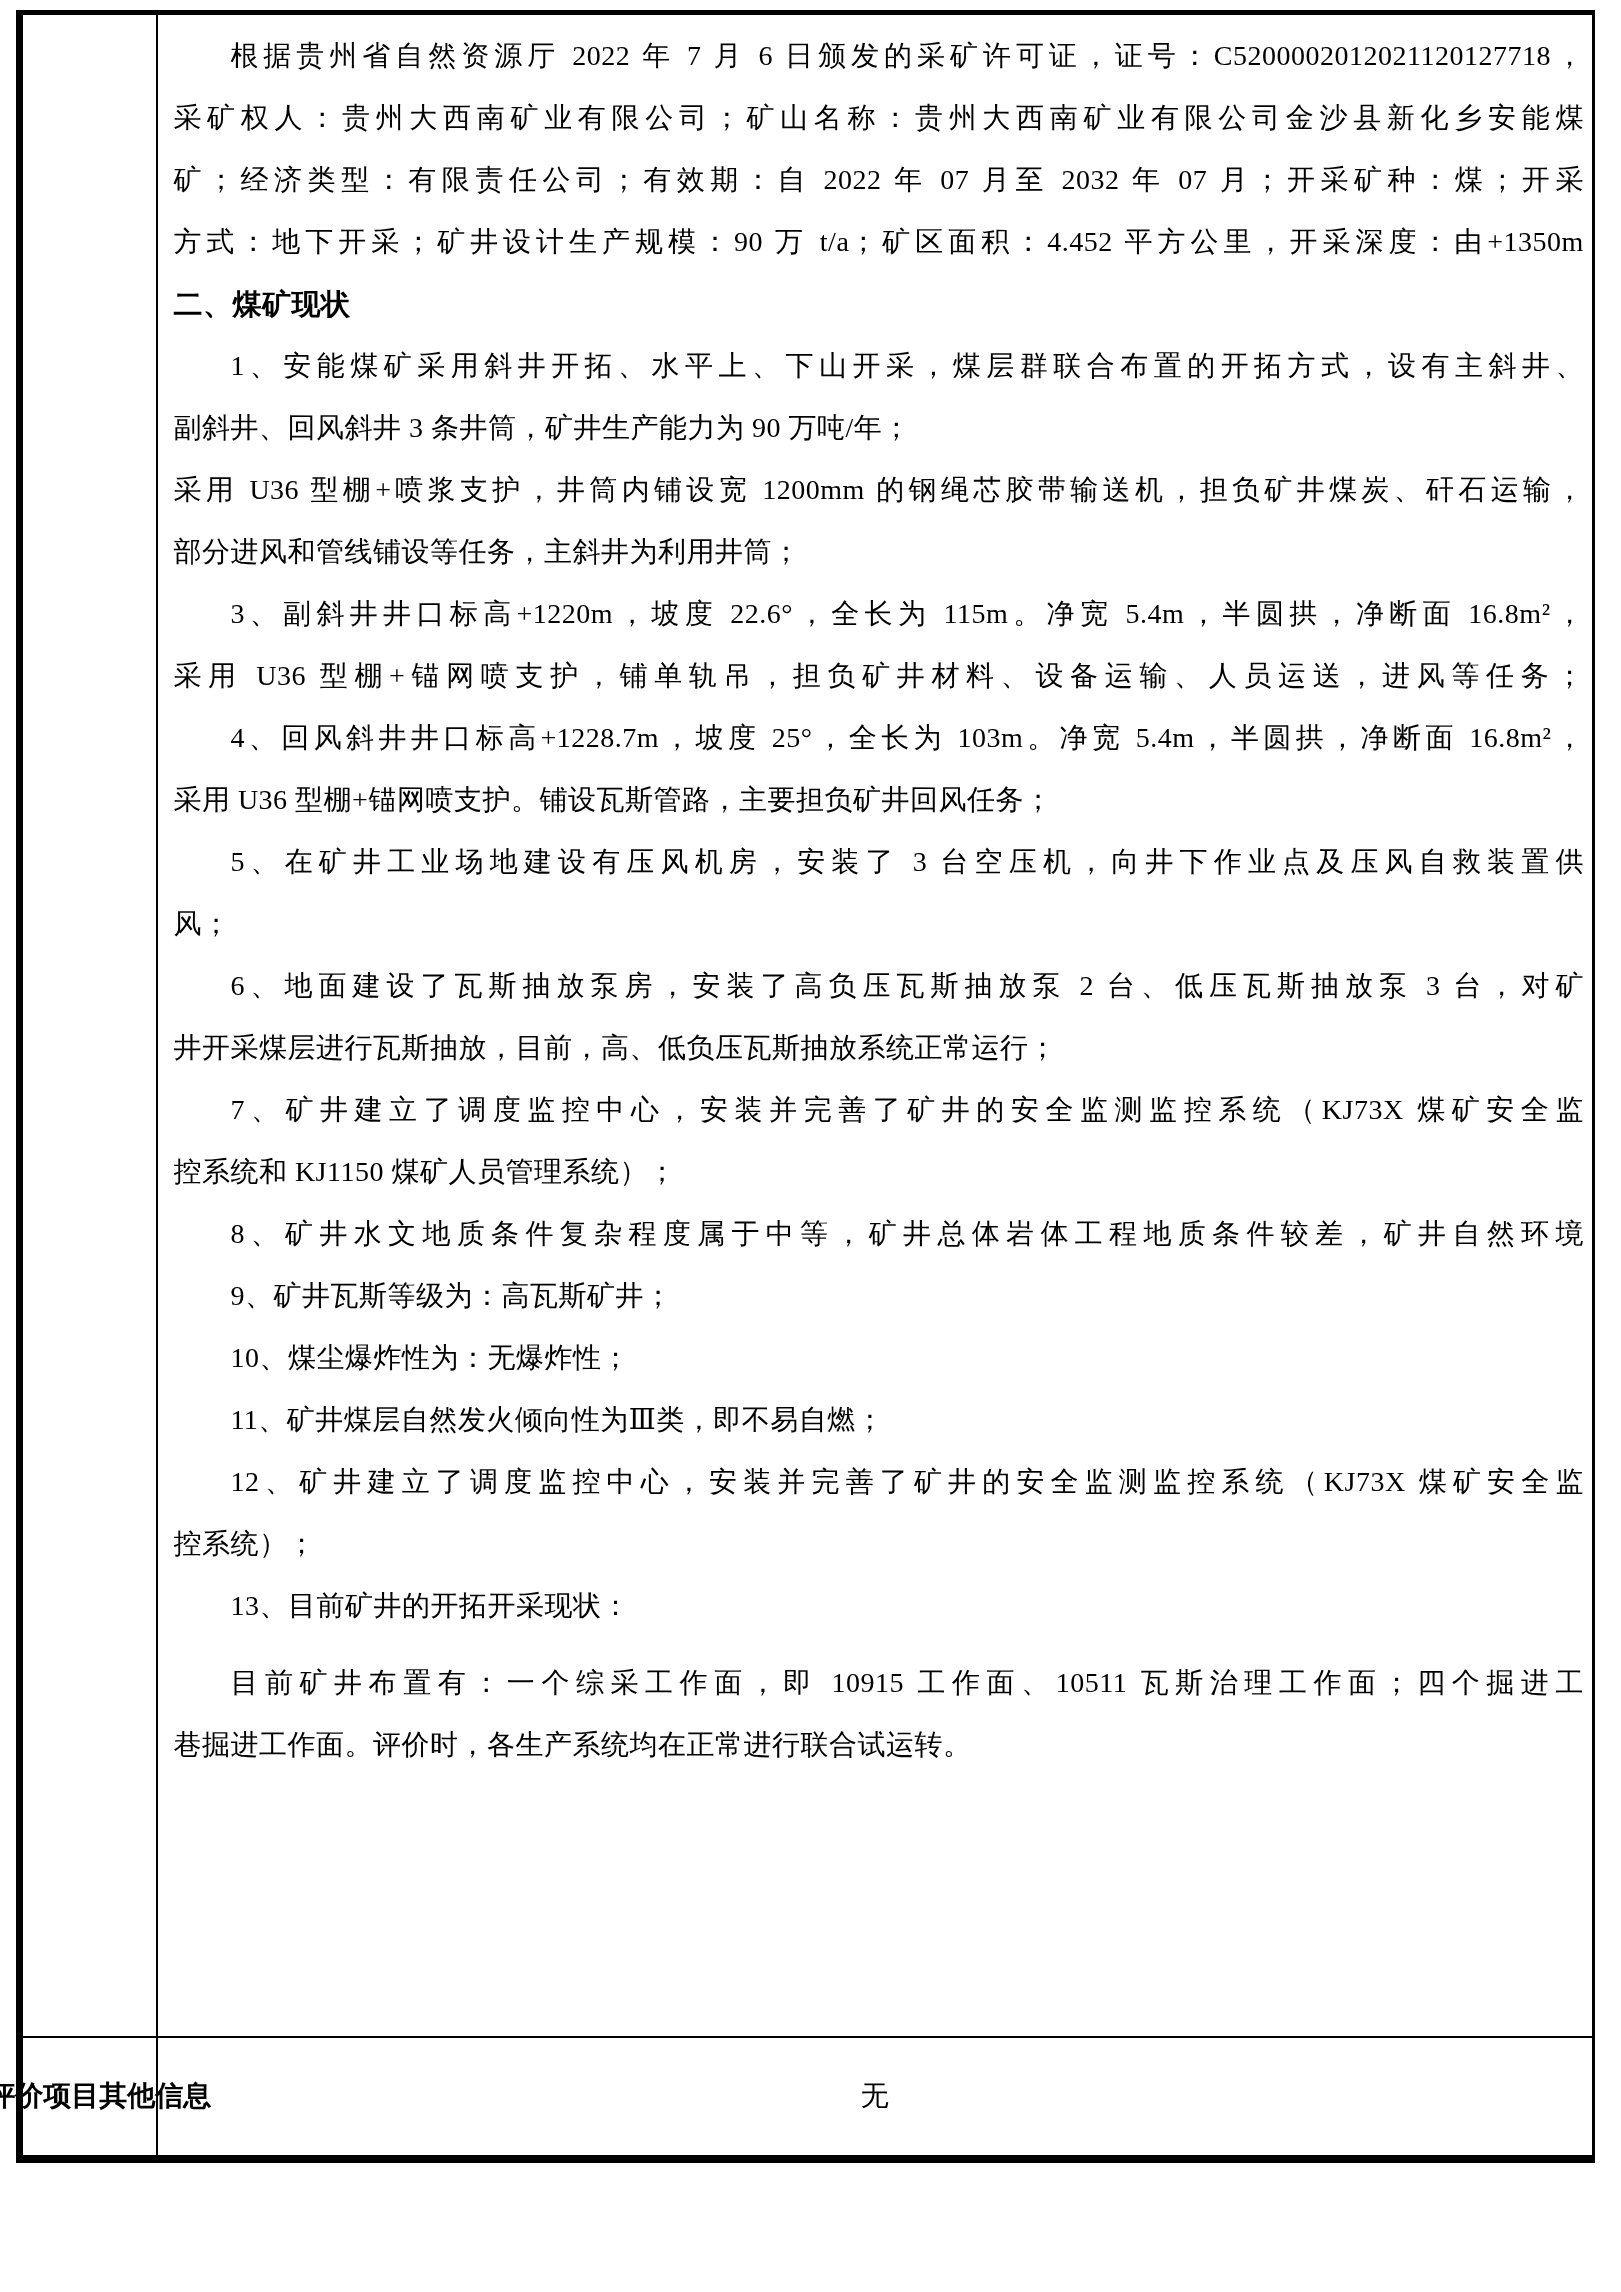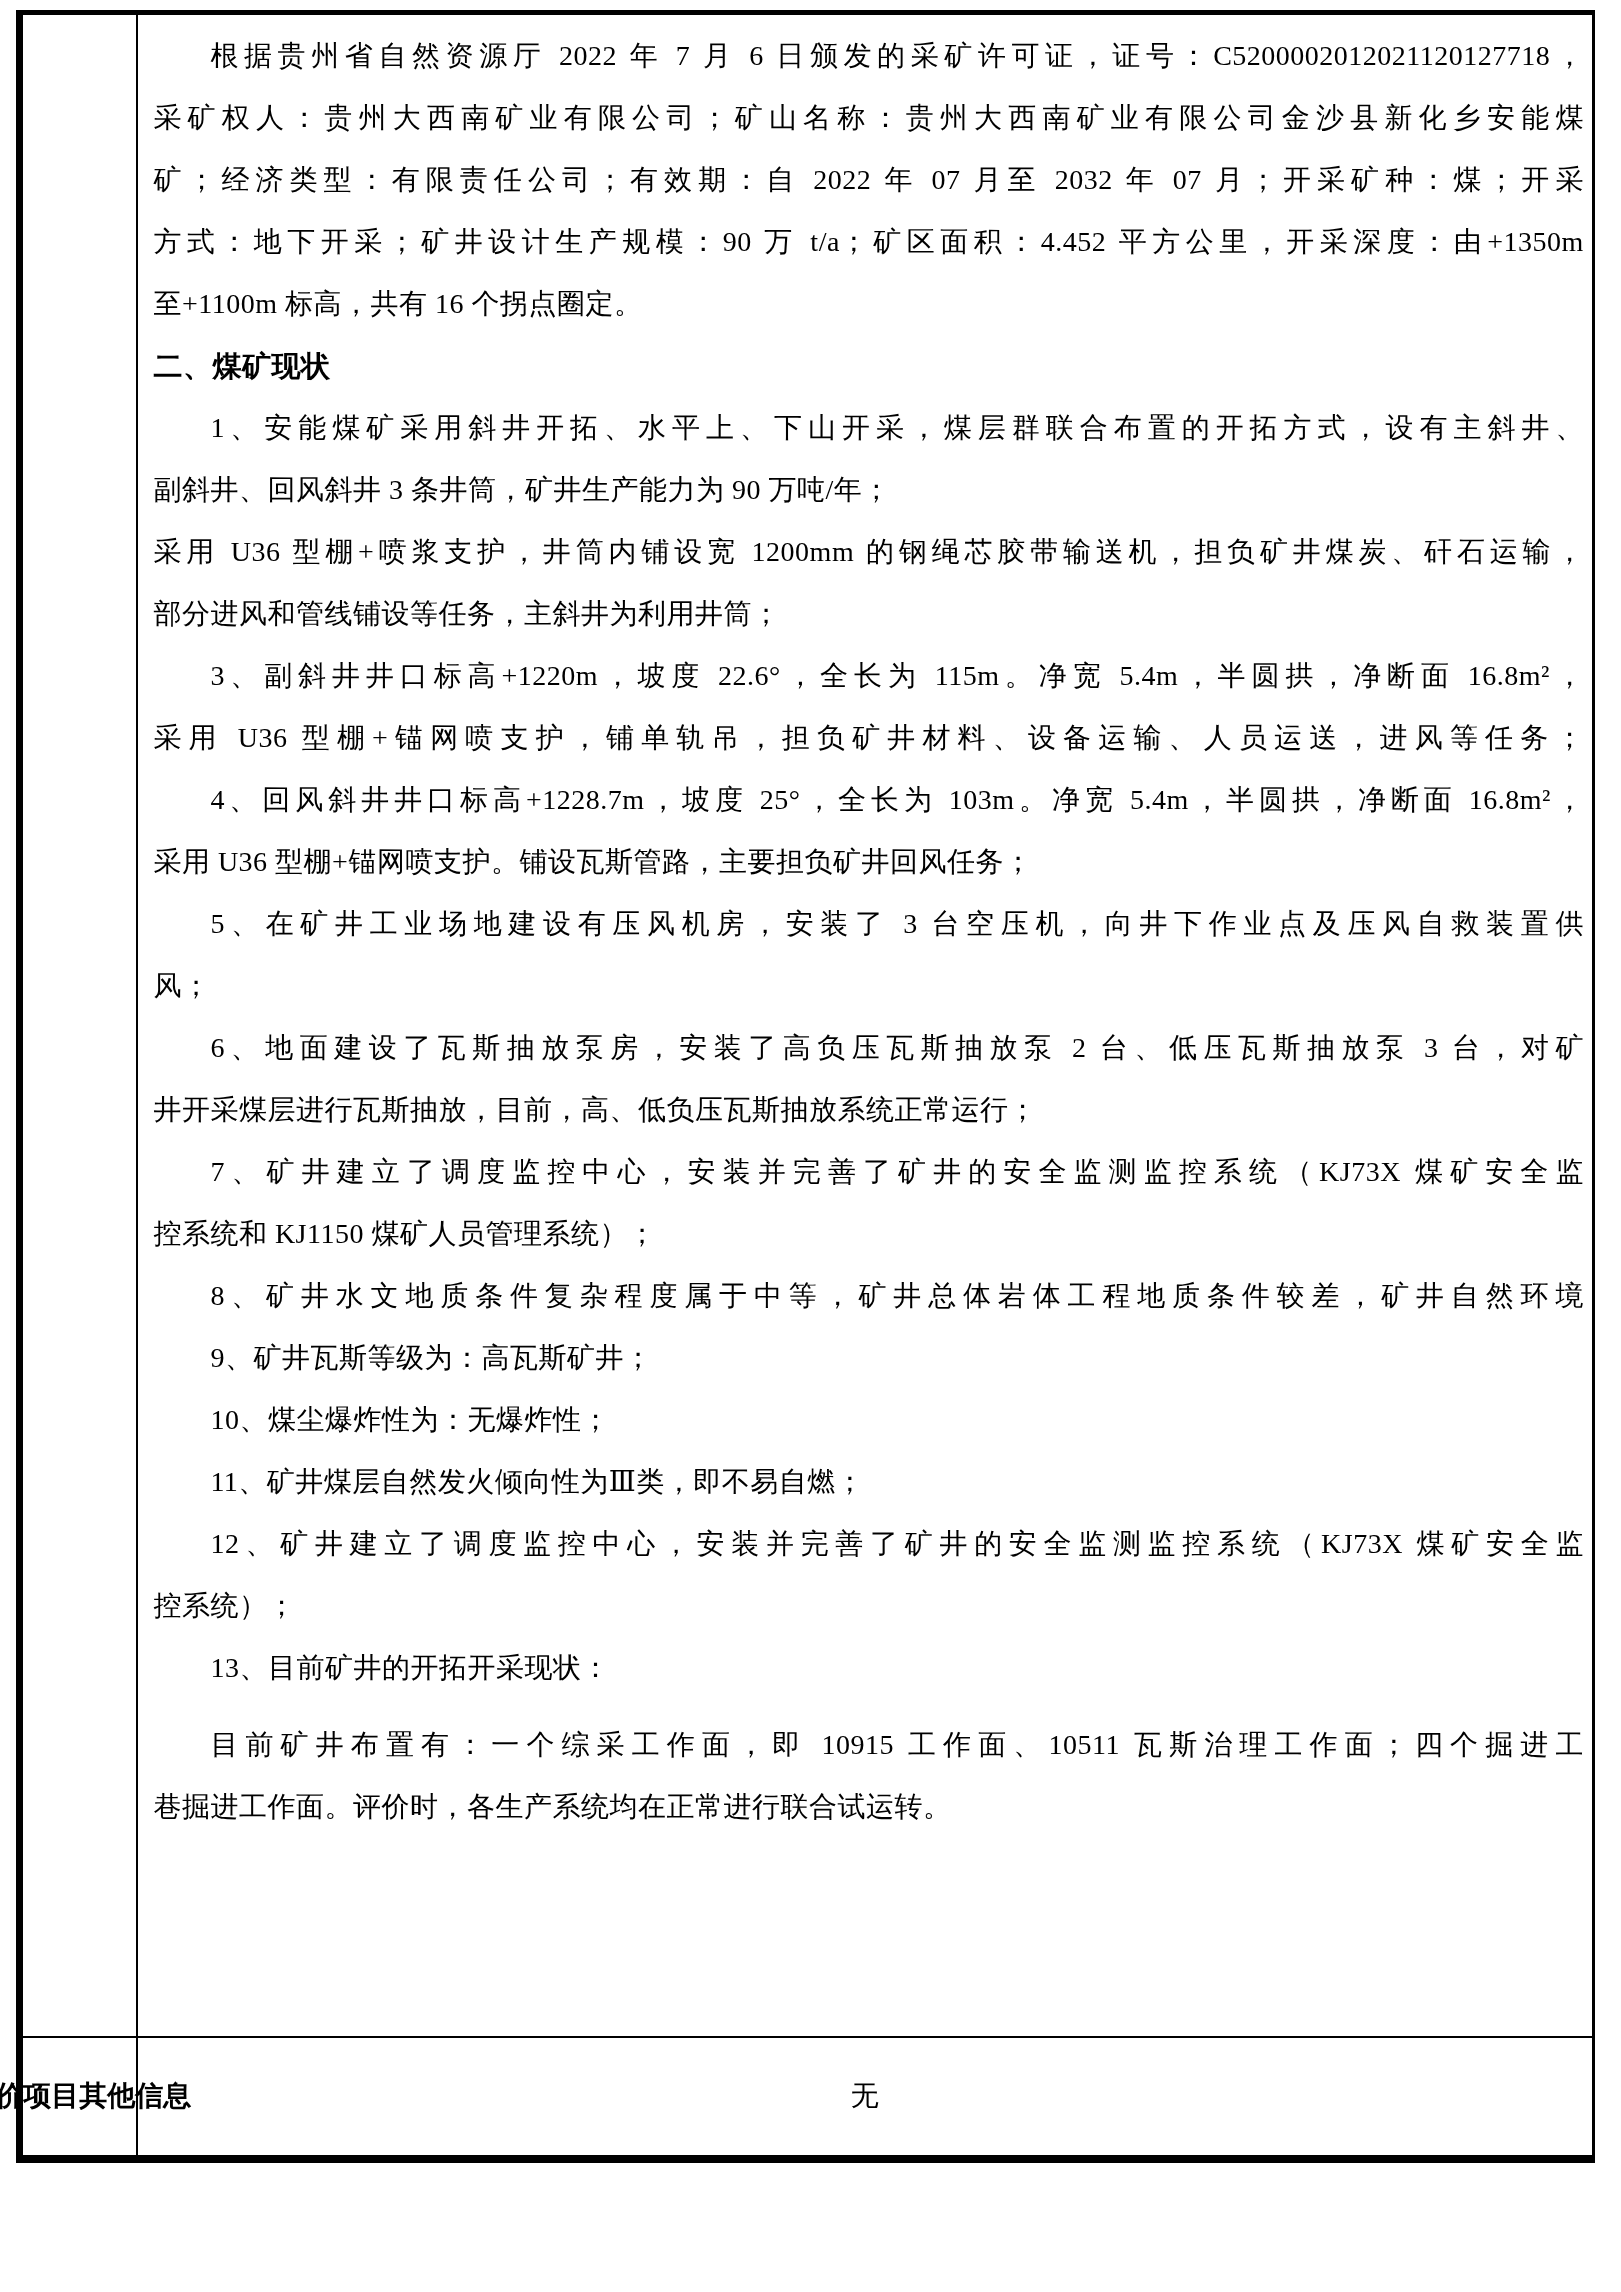--- a/index.html
+++ b/index.html
@@ -18,21 +18,21 @@
     top: 9.8px;
     width: 1579px;
     height: 2153px;
     box-sizing: border-box;
     border-style: solid;
     border-color: #000000;
     border-width: 5.9px 3.9px 8.8px 7.8px;
     display: flex;
     flex-direction: column;
   }
-  .row { display: flex; flex: 0 0 auto; min-height: 0; }
+  .row { display: flex; flex: 0 0 auto; min-height: 0; padding-left: 20px; }
   .row-main { height: 2021px; }
   .row-footer { flex: 1 1 auto; border-top: 2.9px solid #000000; }
   .label-col {
     flex: 0 0 115px;
     width: 115px;
     border-right: 2.9px solid #000000;
     display: flex;
     flex-direction: row;
     align-items: center;
     justify-content: center;
@@ -76,21 +76,20 @@
 <div class="page">
   <div class="doc-table">
 
     <div class="row row-main">
       <div class="label-col"></div>
       <div class="content-col main-content">
           <div class="line indent fill">根据贵州省自然资源厅 2022 年 7 月 6 日颁发的采矿许可证，证号：C5200002012021120127718，</div>
           <div class="line fill">采矿权人：贵州大西南矿业有限公司；矿山名称：贵州大西南矿业有限公司金沙县新化乡安能煤</div>
           <div class="line fill">矿；经济类型：有限责任公司；有效期：自 2022 年 07 月至 2032 年 07 月；开采矿种：煤；开采</div>
           <div class="line fill">方式：地下开采；矿井设计生产规模：90 万 t/a；矿区面积：4.452 平方公里，开采深度：由+1350m</div>
-          <div class="line">至+1100m 标高，共有 16 个拐点圈定。</div>
           <div class="line heading">二、煤矿现状</div>
           <div class="line indent fill">1、安能煤矿采用斜井开拓、水平上、下山开采，煤层群联合布置的开拓方式，设有主斜井、</div>
           <div class="line">副斜井、回风斜井 3 条井筒，矿井生产能力为 90 万吨/年；</div>
           <div class="line fill">采用 U36 型棚+喷浆支护，井筒内铺设宽 1200mm 的钢绳芯胶带输送机，担负矿井煤炭、矸石运输，</div>
           <div class="line">部分进风和管线铺设等任务，主斜井为利用井筒；</div>
           <div class="line indent fill">3、副斜井井口标高+1220m，坡度 22.6°，全长为 115m。净宽 5.4m，半圆拱，净断面 16.8m²，</div>
           <div class="line fill">采用 U36 型棚+锚网喷支护，铺单轨吊，担负矿井材料、设备运输、人员运送，进风等任务；</div>
           <div class="line indent fill">4、回风斜井井口标高+1228.7m，坡度 25°，全长为 103m。净宽 5.4m，半圆拱，净断面 16.8m²，</div>
           <div class="line">采用 U36 型棚+锚网喷支护。铺设瓦斯管路，主要担负矿井回风任务；</div>
           <div class="line indent fill">5、在矿井工业场地建设有压风机房，安装了 3 台空压机，向井下作业点及压风自救装置供</div>

